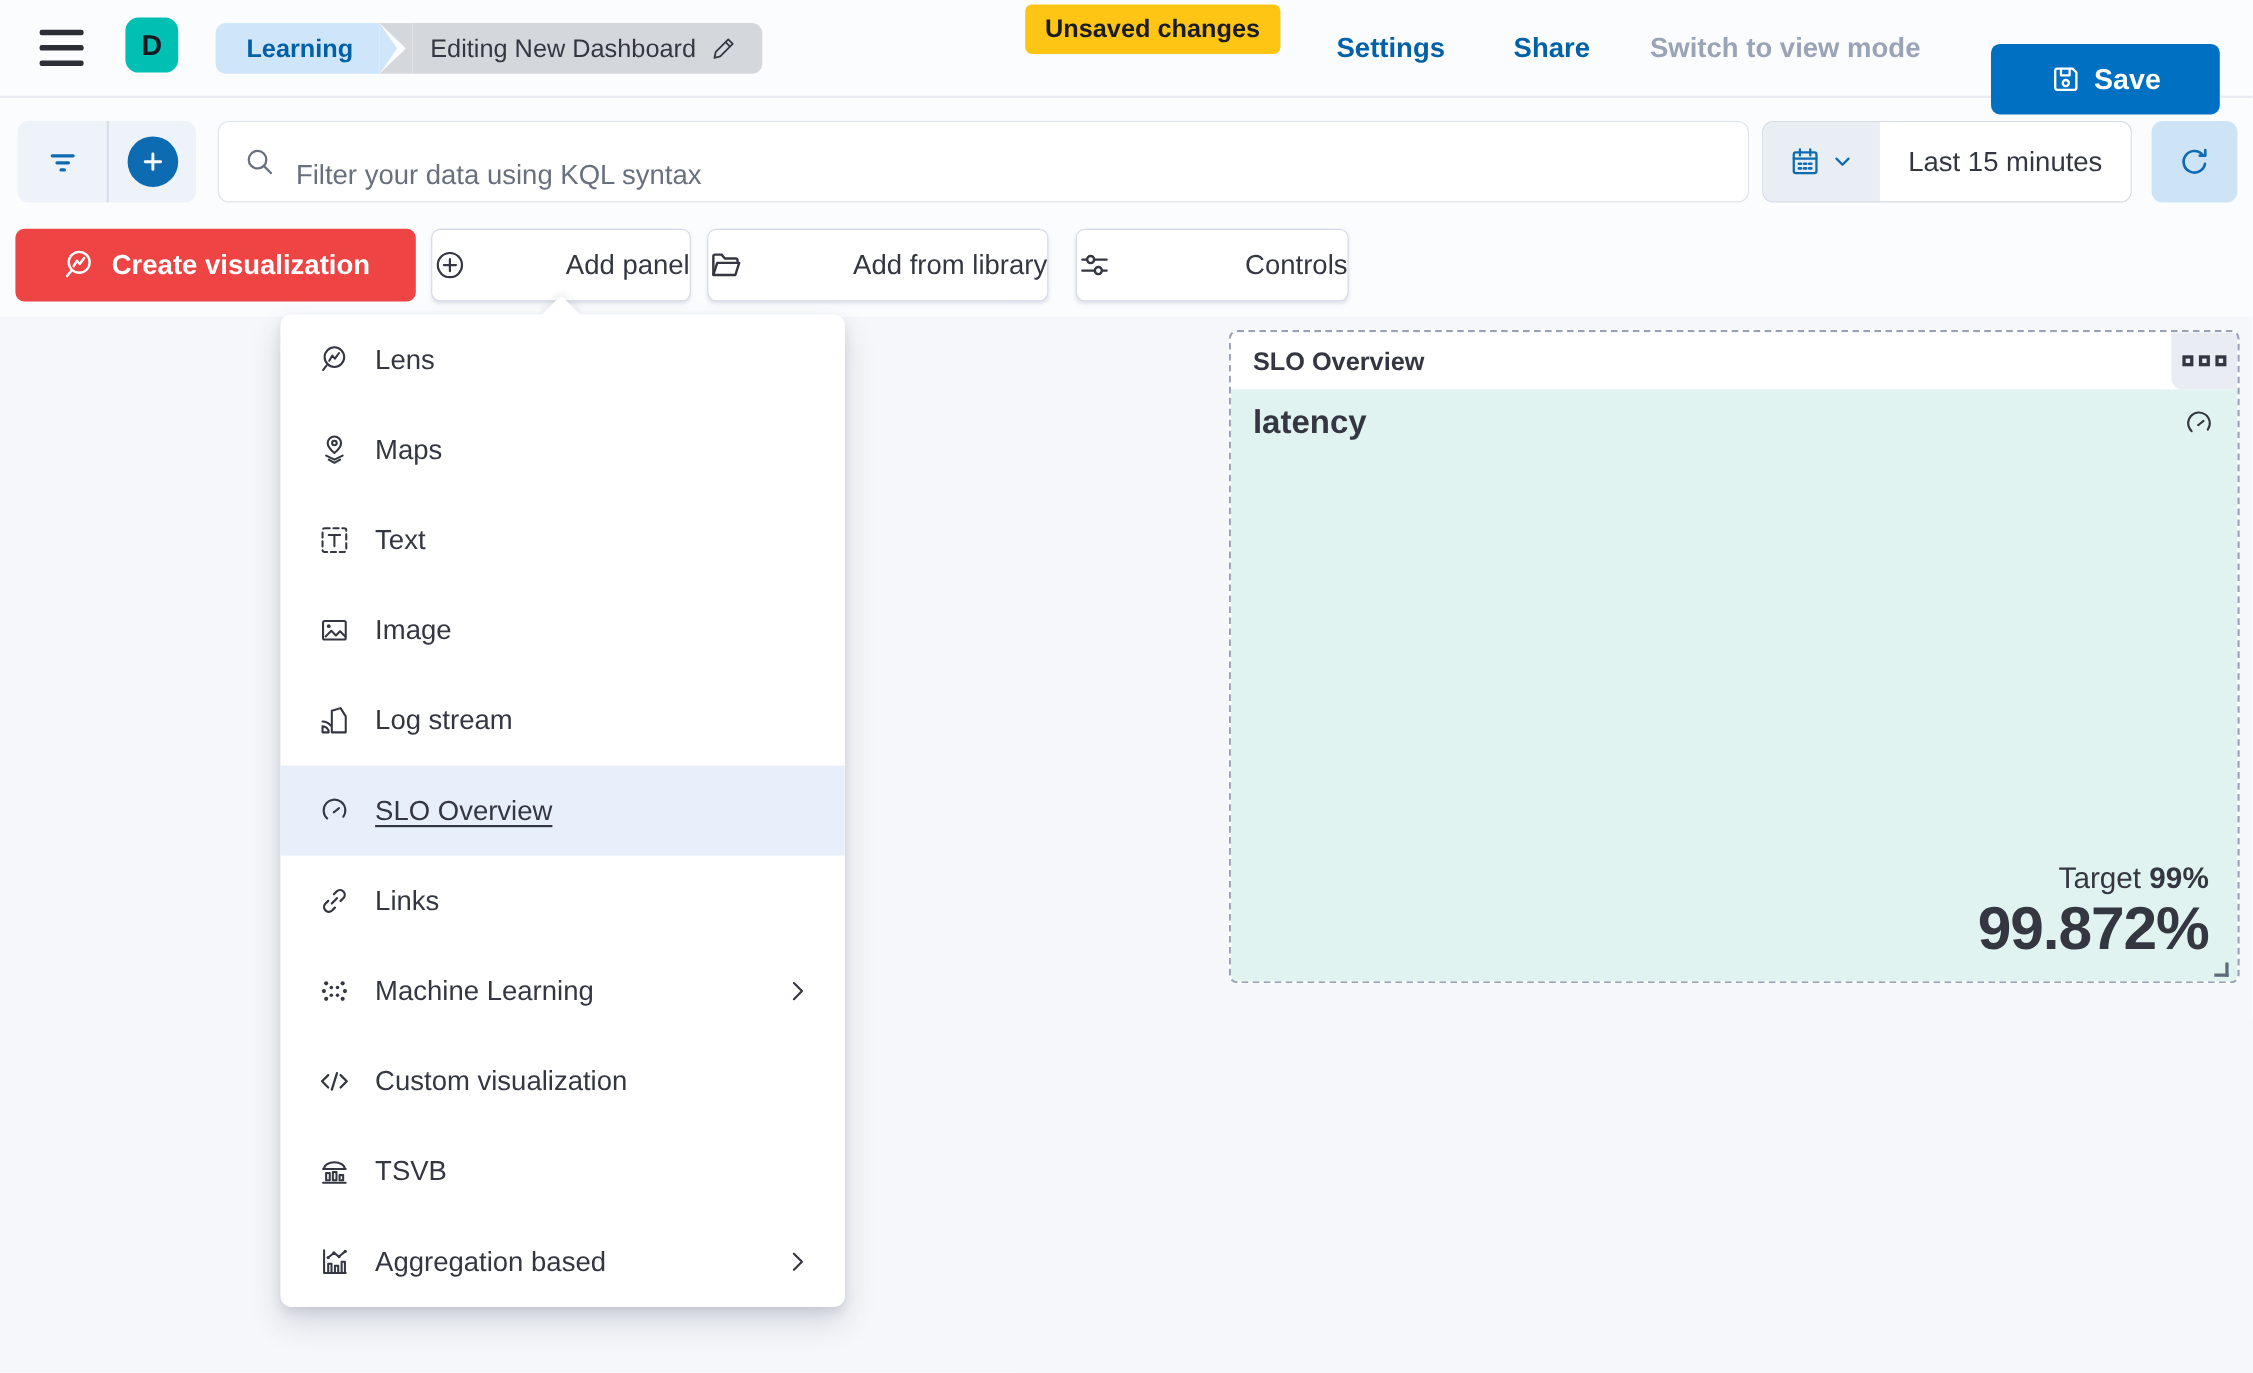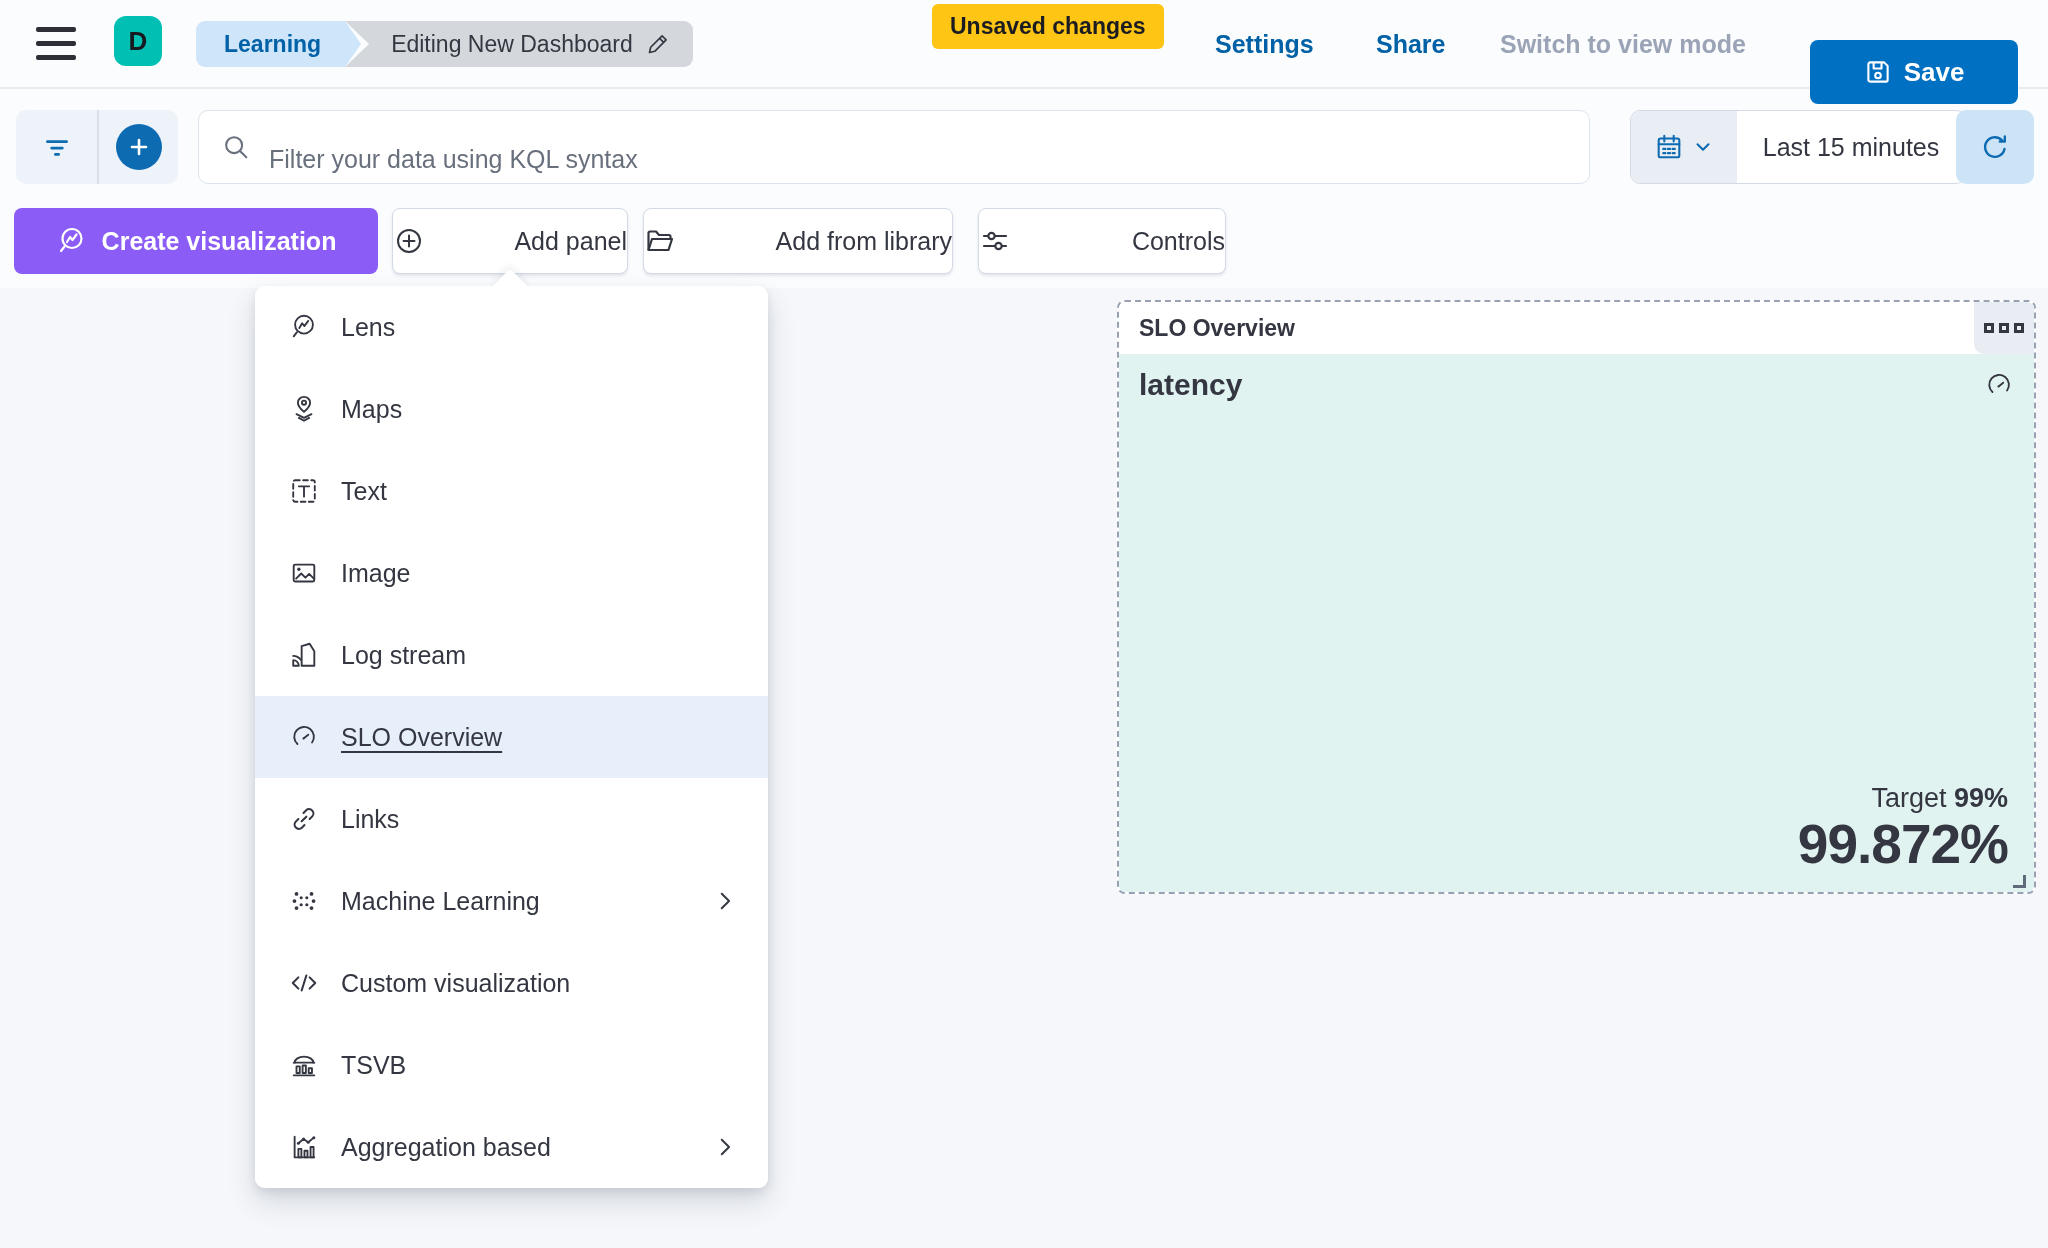--- a/index.html
+++ b/index.html
@@ -25,27 +25,27 @@
   .btn-save { position:absolute; left:1810px; top:11px; width:208px; height:64px; background:#0071c2; border:none; border-radius:8px; color:#fff; font-weight:600; font-size:26px; font-family:inherit; display:flex; align-items:center; justify-content:center; gap:12px; cursor:pointer;margin-top:29px; }
 
   
   .filter-group { position:absolute; left:16px; top:110px; width:162px; height:74px; background:#eef2f9; border-radius:10px; display:flex; z-index:4; }
   .filter-group .half { width:81px; display:flex; align-items:center; justify-content:center; cursor:pointer; }
   .filter-group .half + .half { border-left:2px solid #d9dfe9; }
   .plus-circle { width:46px; height:46px; border-radius:50%; background:#0d6bb2; display:flex; align-items:center; justify-content:center; }
   .search-box { position:absolute; left:198px; top:110px; width:1392px; height:74px; background:#fff; border:1px solid #dde3ed; border-radius:10px; display:flex; align-items:center; padding:0 22px; gap:18px; z-index:4; }
   .search-box input { flex:1; border:none; outline:none; font-size:25px; font-family:inherit; color:#343741; background:transparent;margin-top:24px; }
   .search-box input::placeholder { color:#69707d; }
-  .datepicker { position:absolute; left:1602px; top:110px; width:336px; height:74px; border:1px solid #d3dae6; border-radius:10px; background:#fff; display:flex; overflow:hidden; z-index:4;margin-left:28px; }
+  .datepicker { position:absolute; left:1602px; top:110px; width:336px; height:74px; border:1px solid #d3dae6; border-radius:10px; background:#fff; display:flex; overflow:hidden; z-index:4; }
   .datepicker .dp-left { width:106px; background:#e9edf4; display:flex; align-items:center; justify-content:center; gap:8px; cursor:pointer; }
   .datepicker .dp-text { flex:1; display:flex; align-items:center; justify-content:center; font-size:25px; color:#343741; cursor:pointer; }
   .btn-refresh { position:absolute; left:1956px; top:110px; width:78px; height:74px; background:#cde4f6; border:none; border-radius:10px; display:flex; align-items:center; justify-content:center; cursor:pointer; z-index:4; }
 
   
-  .btn-primary { position:absolute; top:208px; height:66px; background:#8b5cf6; border:none; border-radius:8px; color:#fff; font-weight:600; font-size:25px; font-family:inherit; display:flex; align-items:center; justify-content:center; gap:14px; cursor:pointer; z-index:4; }
+  .btn-primary { position:absolute; top:208px; height:66px; background:#ef4444; border:none; border-radius:8px; color:#fff; font-weight:600; font-size:25px; font-family:inherit; display:flex; align-items:center; justify-content:center; gap:14px; cursor:pointer; z-index:4; }
   .btn-light { position:absolute; top:208px; height:66px; background:#fff; border:1px solid #d3dae6; border-radius:8px; color:#343741; font-weight:500; font-size:25px; font-family:inherit; display:flex; align-items:center; justify-content:space-between; gap:14px; cursor:pointer; box-shadow:0 2px 3px rgba(152,162,179,.25); z-index:4; }
 
   
   .popover { position:absolute; left:255px; top:286px; width:513px; height:902px; background:#fff; border-radius:10px; box-shadow:0 14px 28px rgba(65,78,101,.18), 0 4px 10px rgba(65,78,101,.12); z-index:6; }
   .popover .caret { position:absolute; left:242px; top:-12px; width:26px; height:26px; background:#fff; transform:rotate(45deg); border-radius:3px; box-shadow:-3px -3px 6px rgba(65,78,101,.08); }
   .menu-list { position:relative; width:100%; height:100%; overflow:hidden; border-radius:10px; }
   .menu-item { position:relative; height:82px; display:flex; align-items:center; padding:0 30px 0 34px; gap:22px; font-size:25px; color:#343741; cursor:pointer; background:#fff; }
   .menu-item.selected { background:#e7f0fa; }
   .menu-item.selected .mi-label { text-decoration:underline; text-underline-offset:5px; }
   .menu-item .mi-label { flex:1; }

